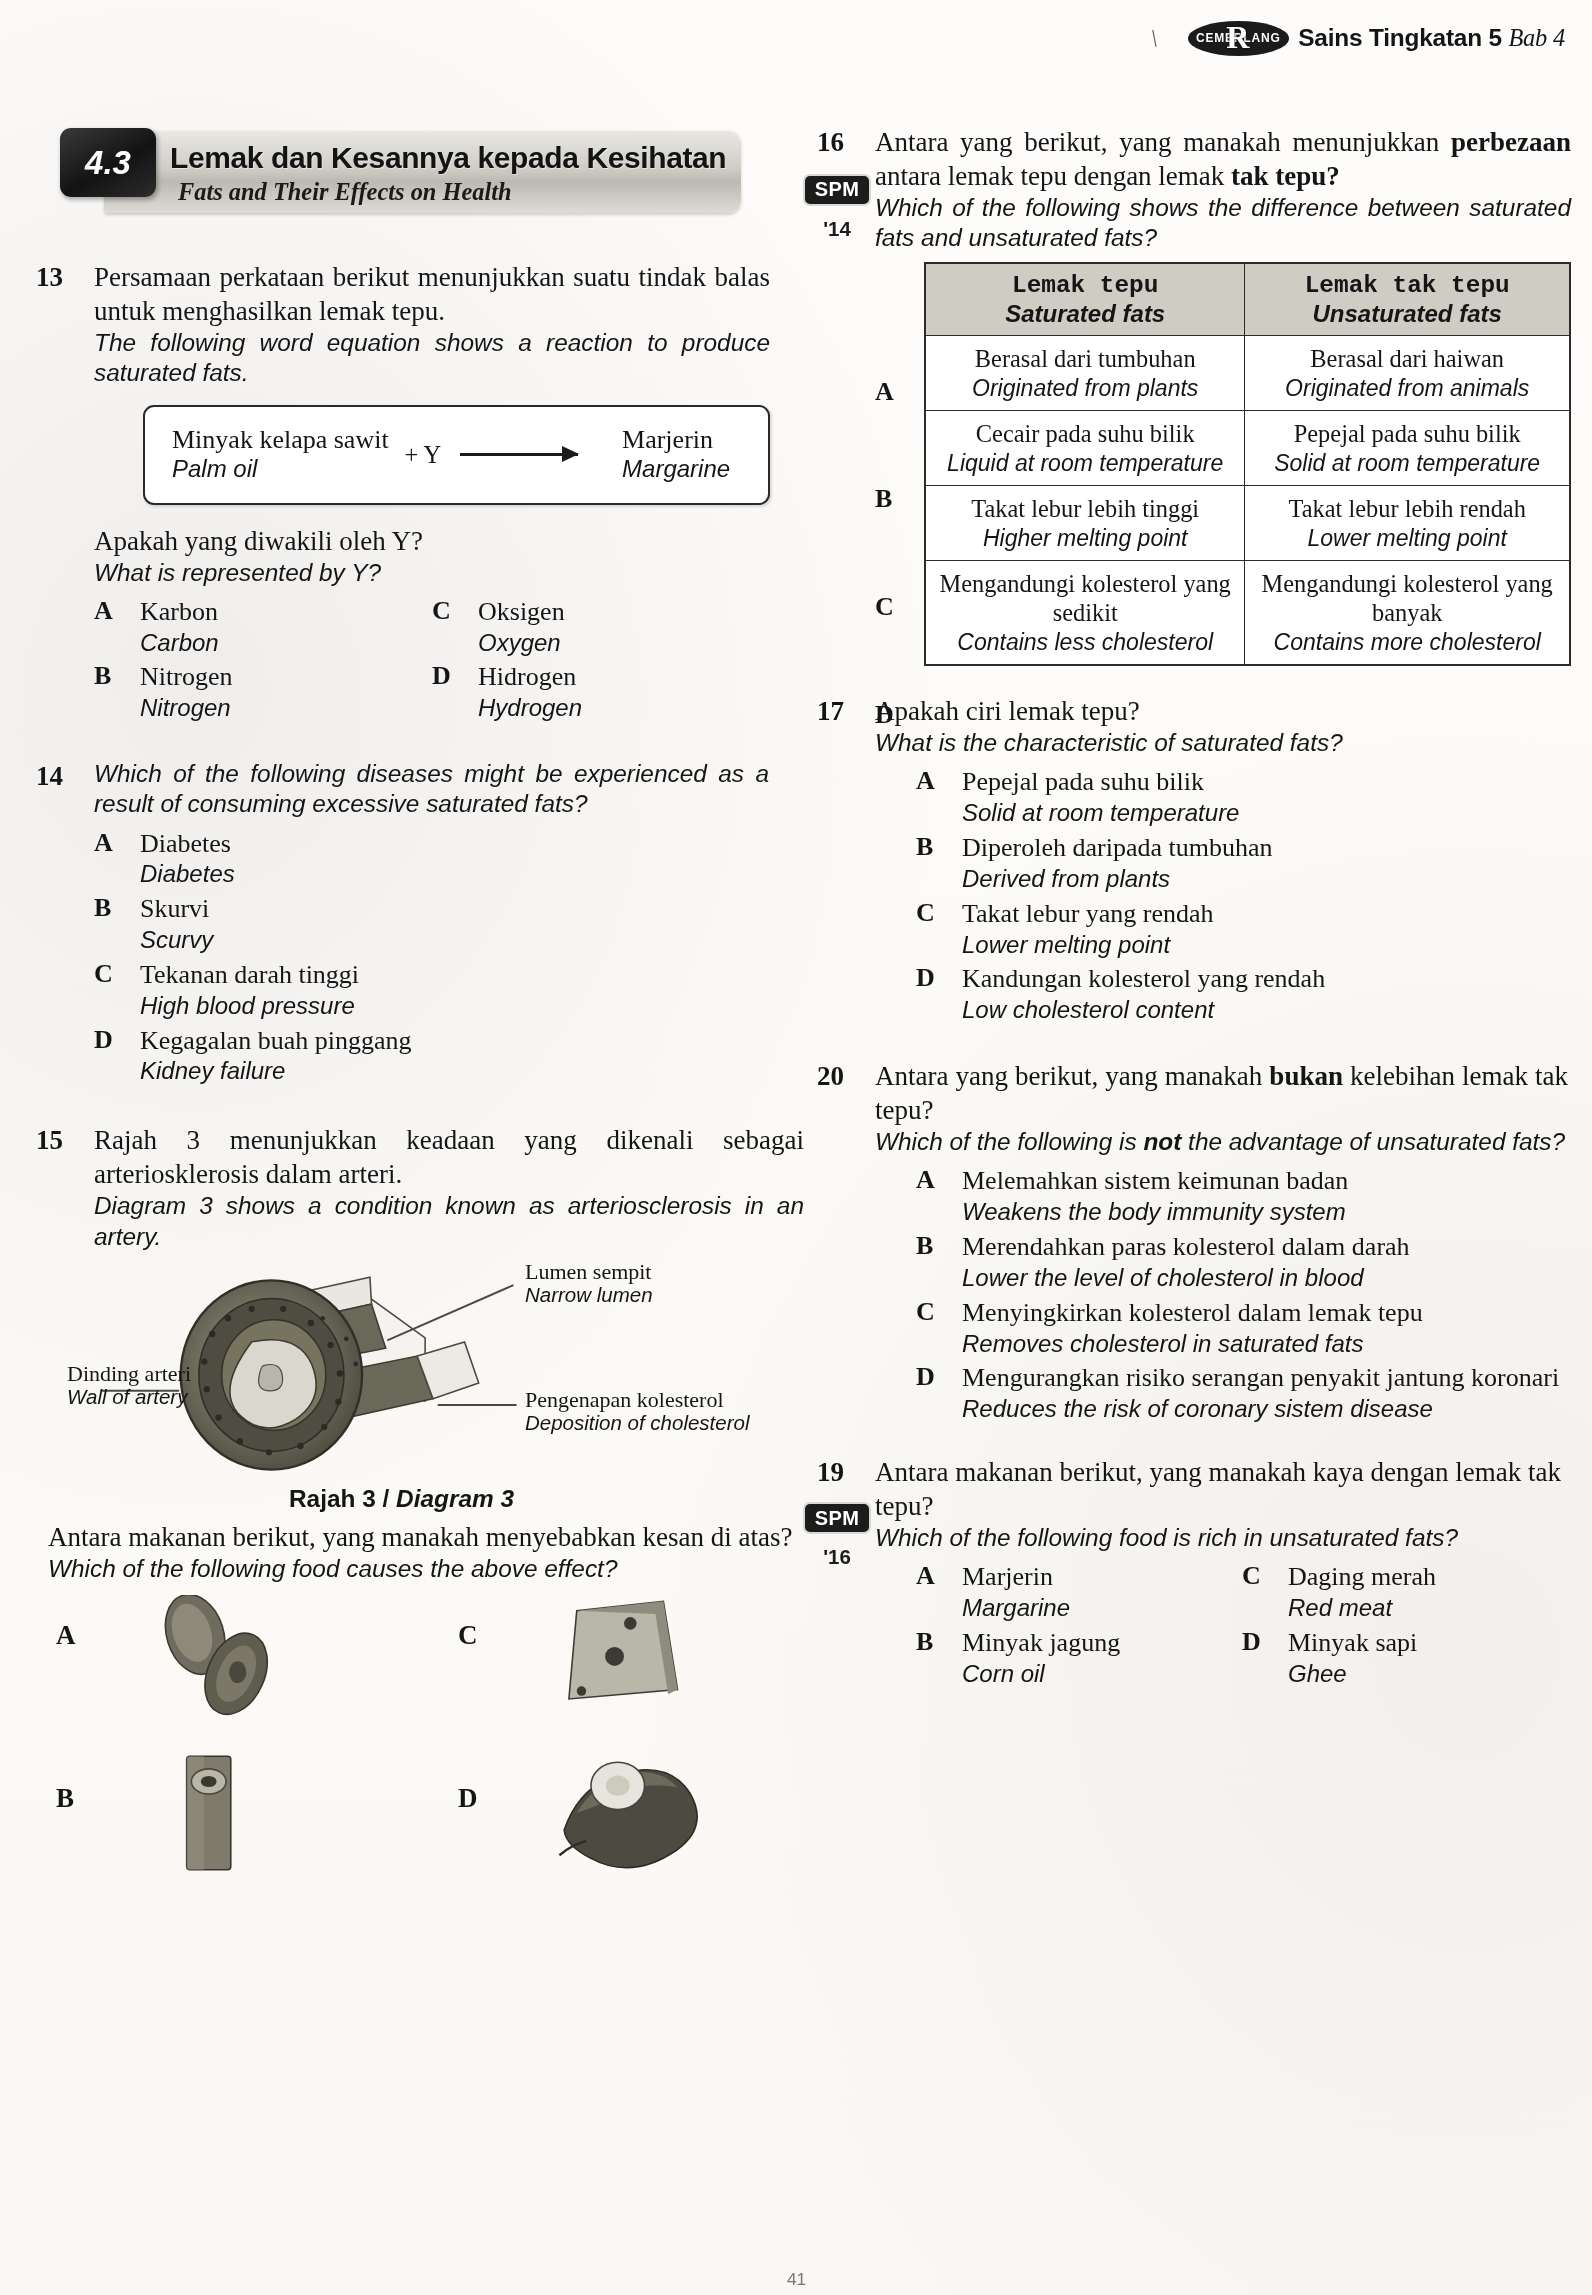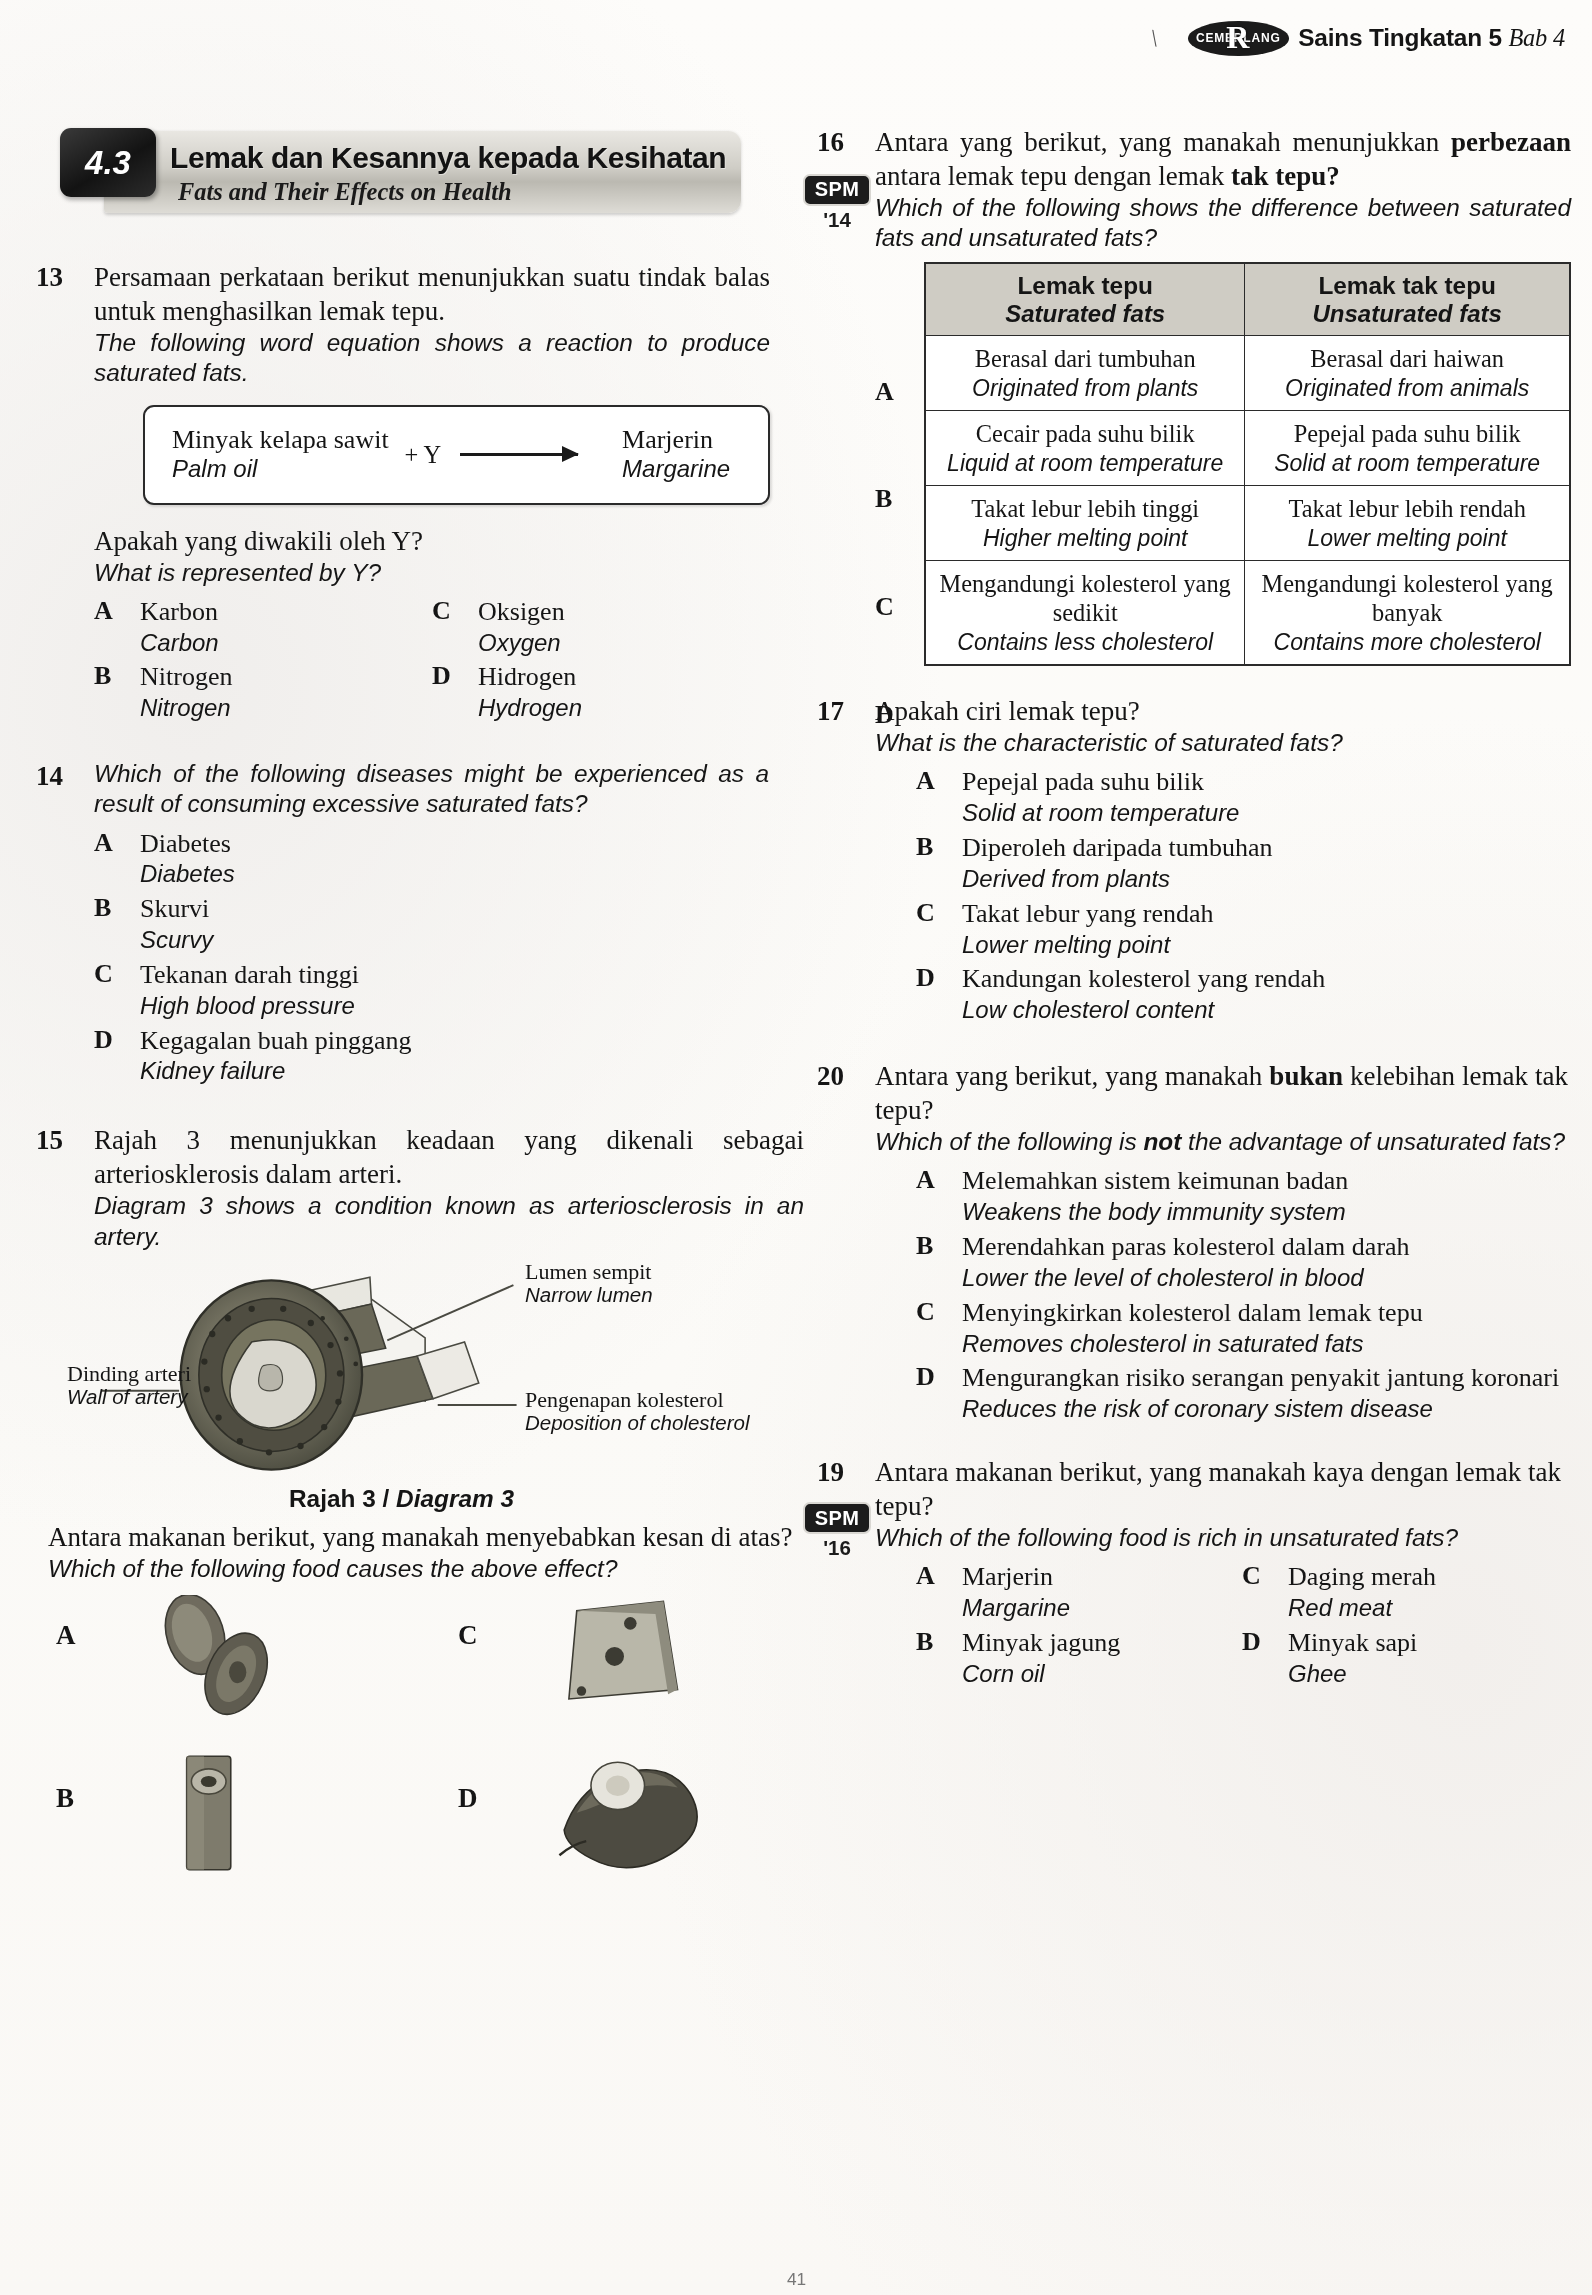--- a/index.html
+++ b/index.html
@@ -115,40 +115,40 @@
     content:"";position:absolute;right:-1.6px;top:-7px;
     border-left:17.3px solid #1a1a1a;border-top:8.7px solid transparent;border-bottom:8.7px solid transparent;
   }
   .eq-right{margin-left:3.2px;}
 
   
   table.cmp{border-collapse:collapse;width:647px;margin-left:49px;margin-top:8px;
             border:2.4px solid #2b2b2b;background:#fff;}
   table.cmp th,table.cmp td{border:1.6px solid #2b2b2b;text-align:center;padding:8px 6.3px;}
   table.cmp th{background:#cfccc4;}
-  .th-my{font-family:Liberation Sans, sans-serif;font-weight:bold;font-size:24.4px;line-height:1.15;}
+  .th-my{font-family:Liberation Mono, monospace;font-weight:bold;font-size:24.4px;line-height:1.15;}
   .th-en{font-family:"Liberation Sans",sans-serif;font-weight:bold;font-style:italic;font-size:24px;line-height:1.15;}
   .td-my{font-size:24.4px;line-height:1.22;}
   .td-en{font-size:23px;line-height:1.22;font-style:italic;font-family:"Liberation Sans",sans-serif;}
   .rowlabel{
     position:absolute;left:0;font-weight:bold;font-size:26px;font-family:"Liberation Serif",serif;
   }
   .tbl-wrap{position:relative;}
 
   
   .spm{
     position:absolute;left:-14px;width:68px;text-align:center;
     font-family:"Liberation Sans",sans-serif;
   }
   .spm .pill{
     background:#1c1c1c;color:#fff;border-radius:7px;
     font-weight:bold;font-size:20px;padding:2.4px 0;letter-spacing:0.4px;
     border:2.4px solid #d9d7d2;
   }
-  .spm .yr{font-weight:bold;font-size:20.5px;color:#1c1c1c;margin-top:2px;}
+  .spm .yr{font-weight:bold;font-size:20.5px;color:#1c1c1c;margin-top:11px;}
 
   
   .diagram{position:relative;width:710px;height:221px;margin-top:11px;}
   .dg-lbl{position:absolute;font-family:"Liberation Serif",serif;}
   .dg-my{font-size:22px;line-height:1.1;}
   .dg-en{font-size:20.5px;font-style:italic;font-family:"Liberation Sans",sans-serif;line-height:1.1;}
   .rajah{
     text-align:center;font-family:"Liberation Sans",sans-serif;font-weight:bold;
     font-size:24.4px;margin-top:1.6px;margin-left:-95px;
   }

